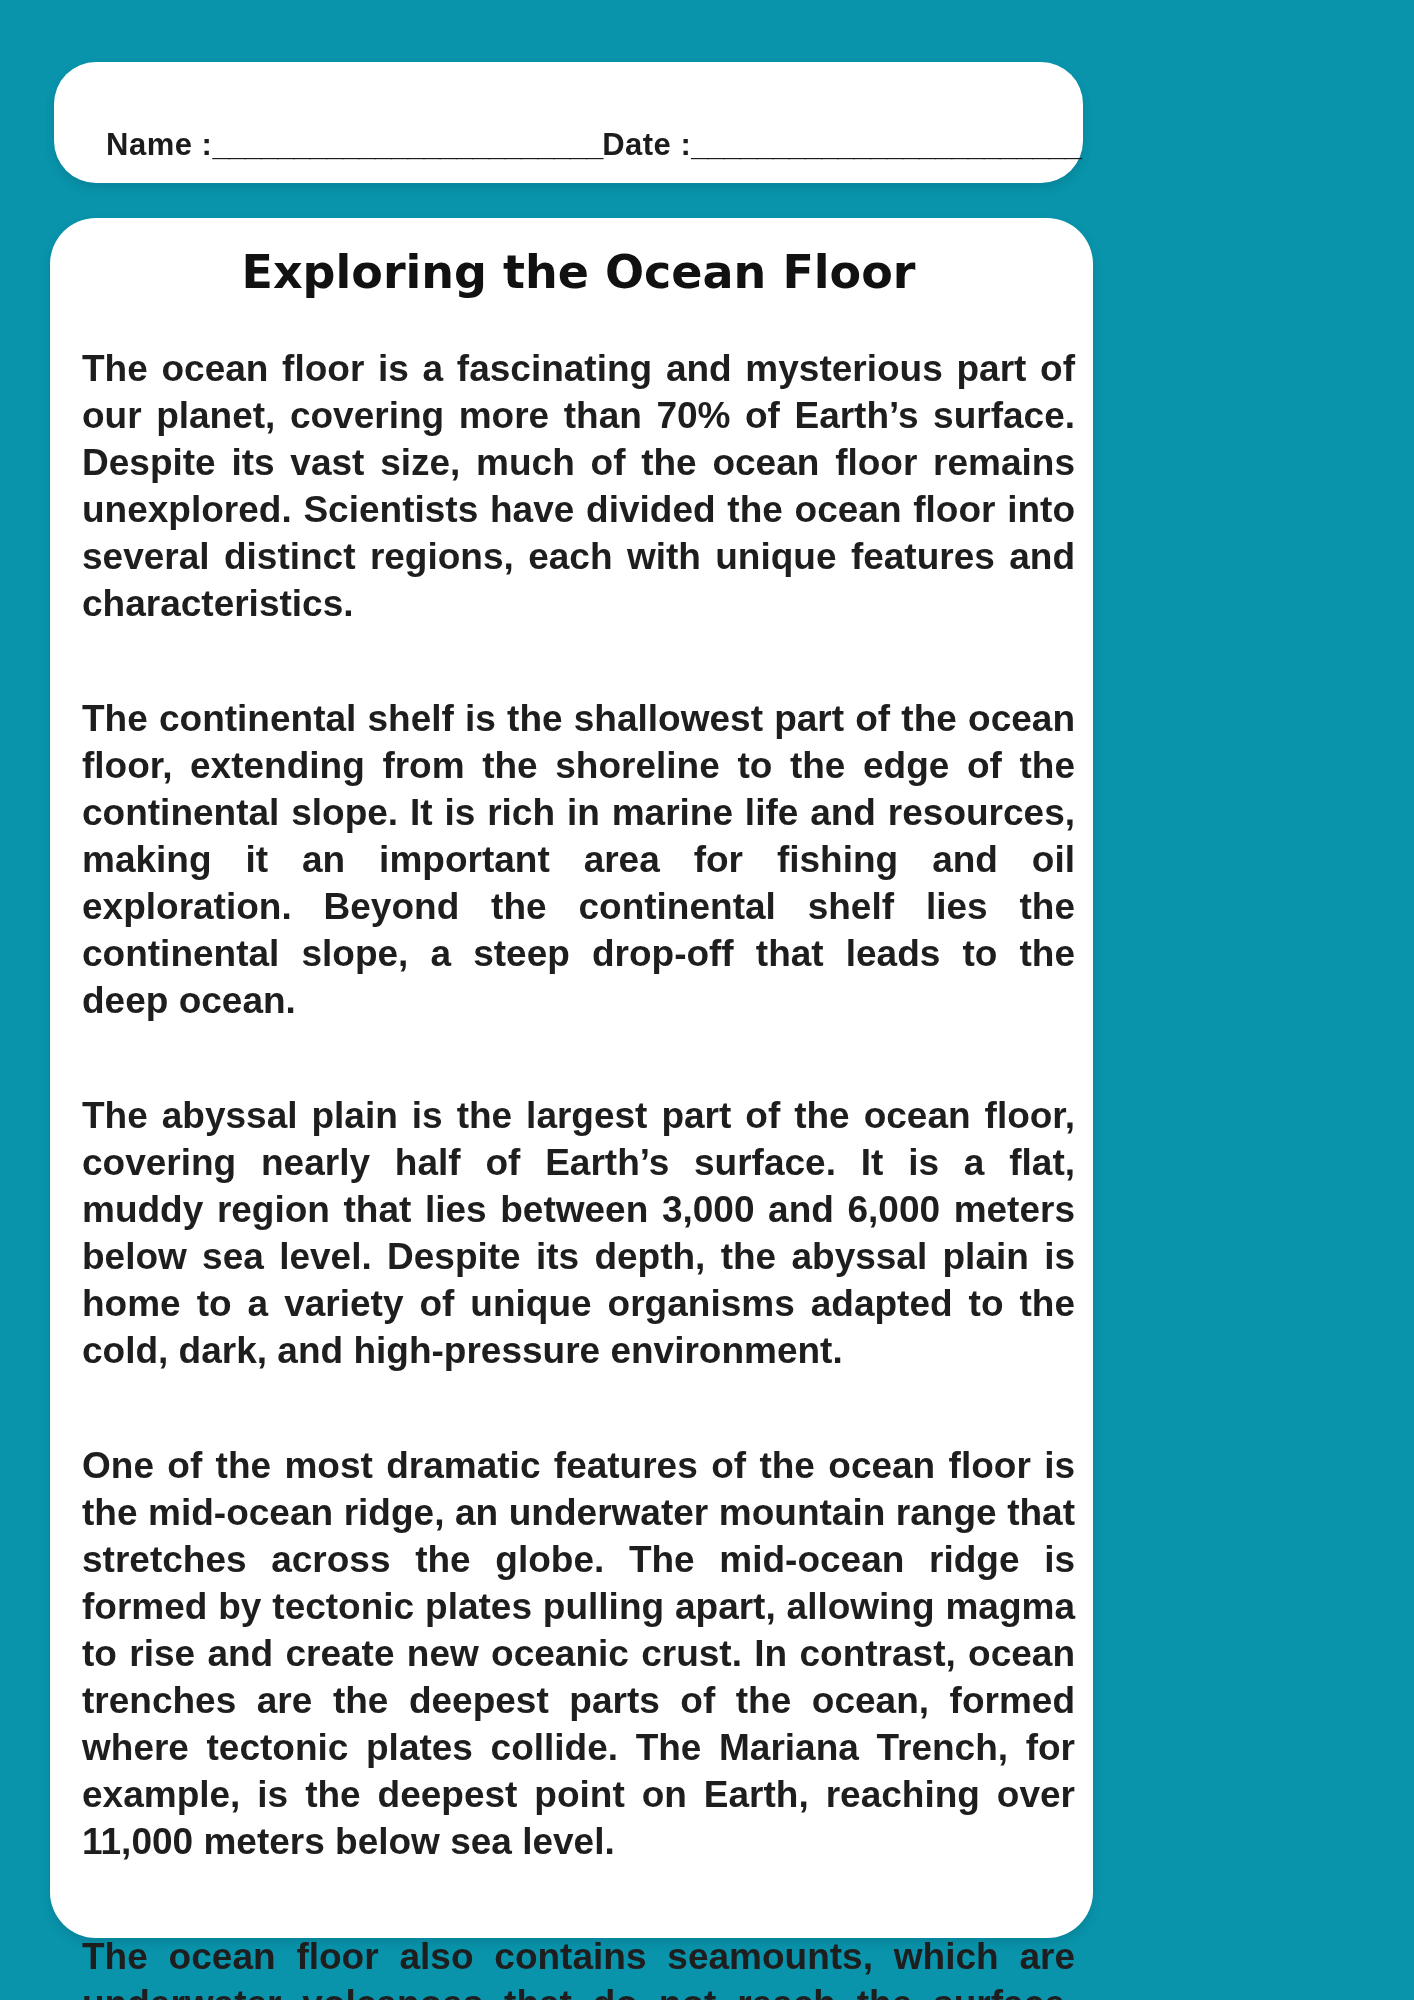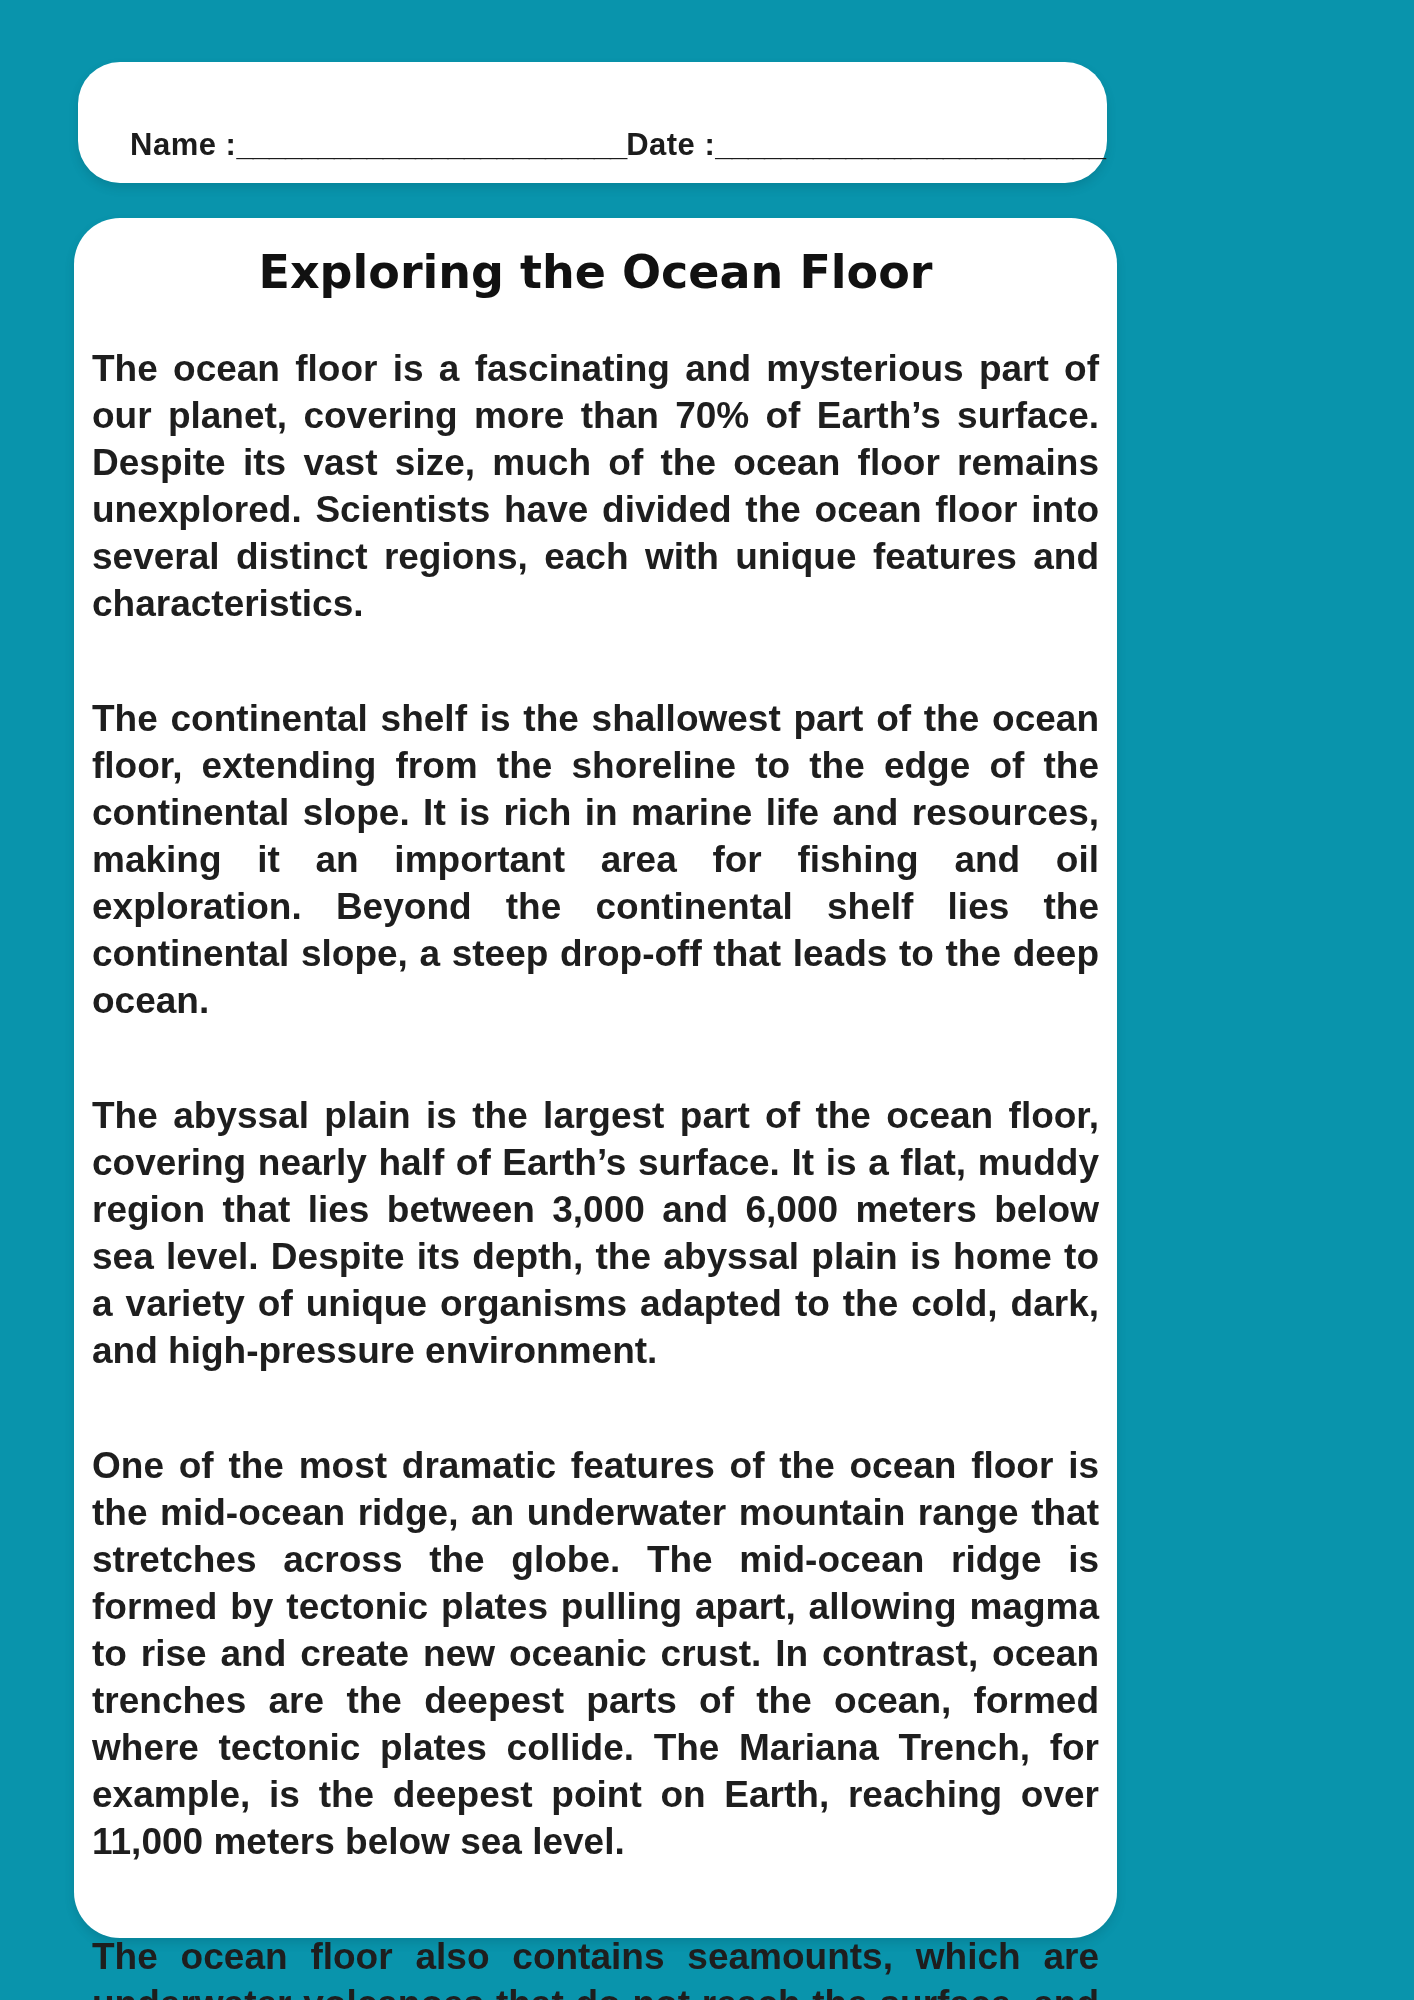--- a/index.html
+++ b/index.html
@@ -13,21 +13,20 @@
     background: #0994ac;
     font-family: "Liberation Sans", "DejaVu Sans", sans-serif;
     color: #1c1c1c;
     overflow: hidden;
   }
 
   .page {
     width: 1137px;
     height: 2000px;
     position: relative;
-    margin-left: 24px;
   }
 
   .card {
     background: #ffffff;
     border-radius: 42px;
     box-shadow: 0 5px 10px rgba(0, 60, 72, 0.18);
   }
 
   .header-card {
     position: absolute;
@@ -53,21 +52,21 @@
     letter-spacing: -1px;
   }
 
   .main-card {
     position: absolute;
     left: 50px;
     right: 44px;
     top: 218px;
     height: 1720px;
     border-radius: 46px;
-    padding: 26px 18px 60px 18px;
+    padding: 26px 18px 60px 32px;
   }
 
   .title {
     text-align: center;
     font-size: 46px;
     line-height: 56px;
     font-weight: 800;
     letter-spacing: 0px;
     color: #111111;
     margin-bottom: 45px;

